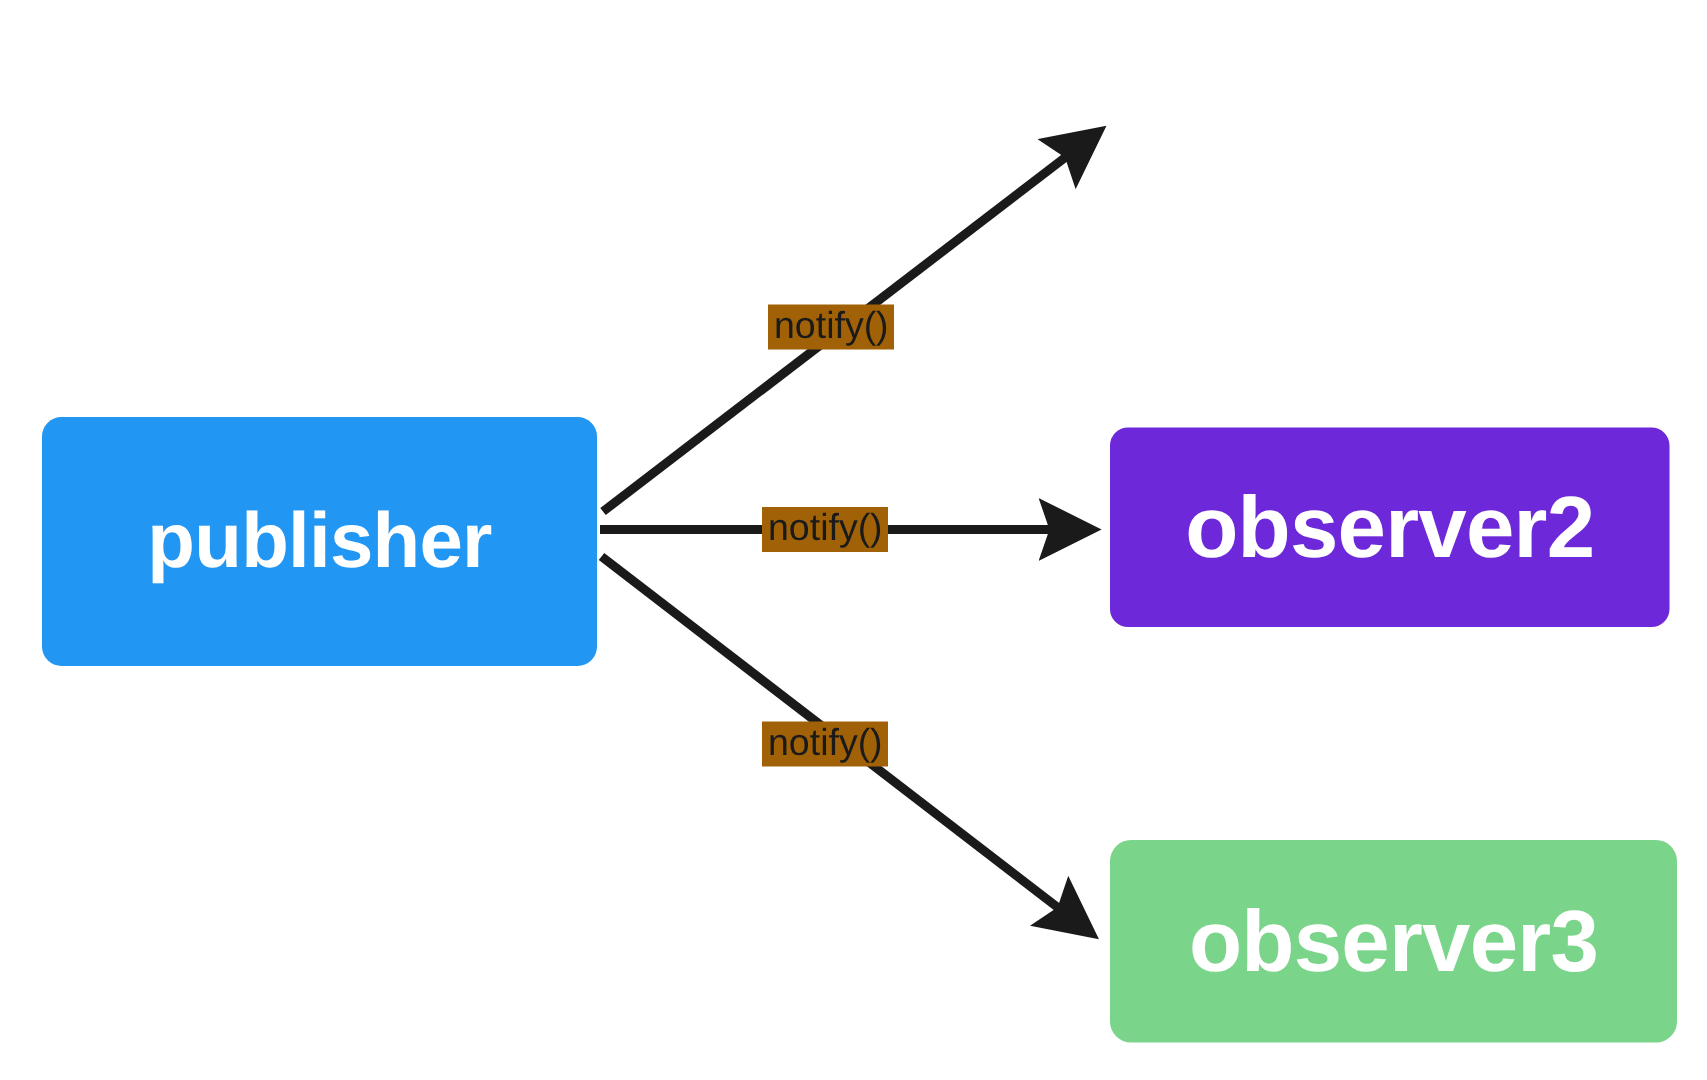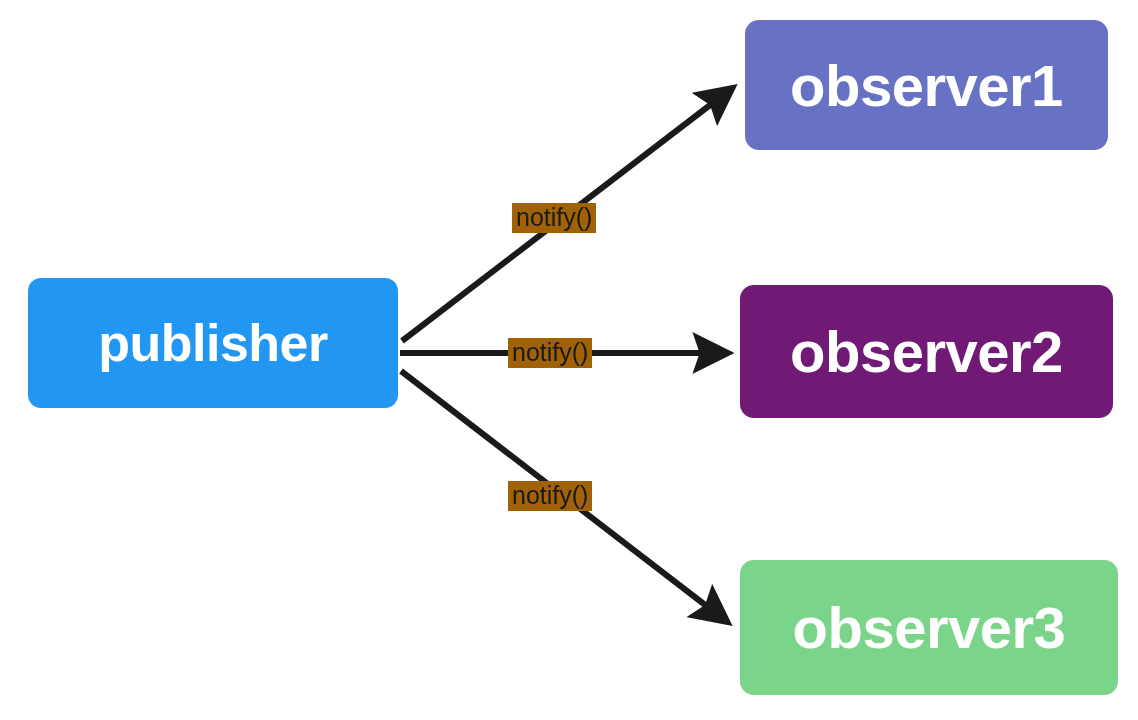--- a/index.html
+++ b/index.html
@@ -35,21 +35,21 @@
     color: #ffffff;
     font-weight: bold;
     letter-spacing: -0.5px;
     white-space: nowrap;
     box-sizing: border-box;
   }
   #node-publisher {
     left: 28px;
     top: 278px;
     width: 370px;
-    height: 130px;
+    height: 166px;
     font-size: 52px;
     border-radius: 13px;
   }
   #node-observer1 {
     left: 745px;
     top: 20px;
     width: 363px;
     height: 130px;
     font-size: 58px;
   }
@@ -107,25 +107,22 @@
 
     <line x1="400" y1="353" x2="726" y2="353" stroke="#1a1a1a" stroke-width="6" marker-end="url(#arrowhead)"></line>
 
     <line x1="401" y1="371" x2="726" y2="621" stroke="#1a1a1a" stroke-width="6" marker-end="url(#arrowhead)"></line>
   </svg>
 
   <div class="node" id="node-publisher" style="background:#2196f3;">
     <span>publisher</span>
   </div>
 
-  <div class="node" id="node-observer1" style="background:#6872c4;">
-    <span>observer1</span>
-  </div>
 
-  <div class="node" id="node-observer2" style="background:#701a75;">
+  <div class="node" id="node-observer2" style="background:#6d28d9;border-radius:12px;">
     <span>observer2</span>
   </div>
 
   <div class="node" id="node-observer3" style="background:#7ad489;">
     <span>observer3</span>
   </div>
 
   <div class="edge-label" id="label-notify-1">notify()</div>
 
   <div class="edge-label" id="label-notify-2">notify()</div>

